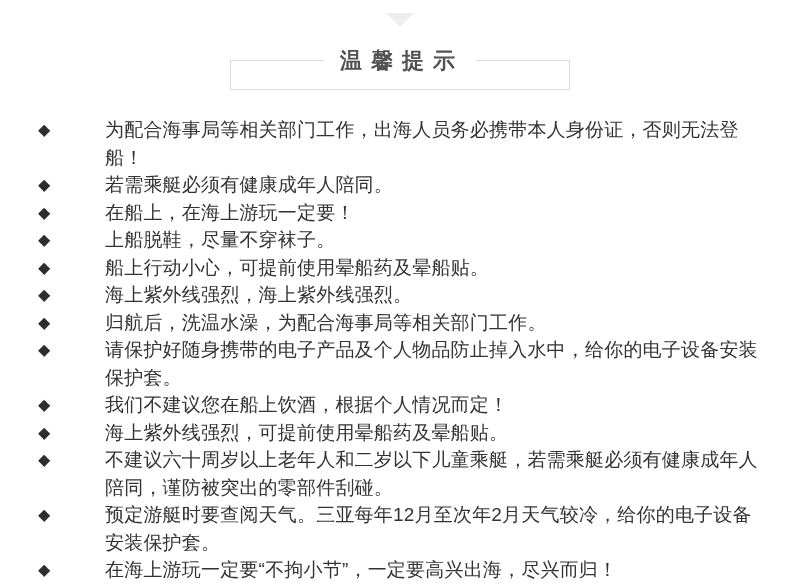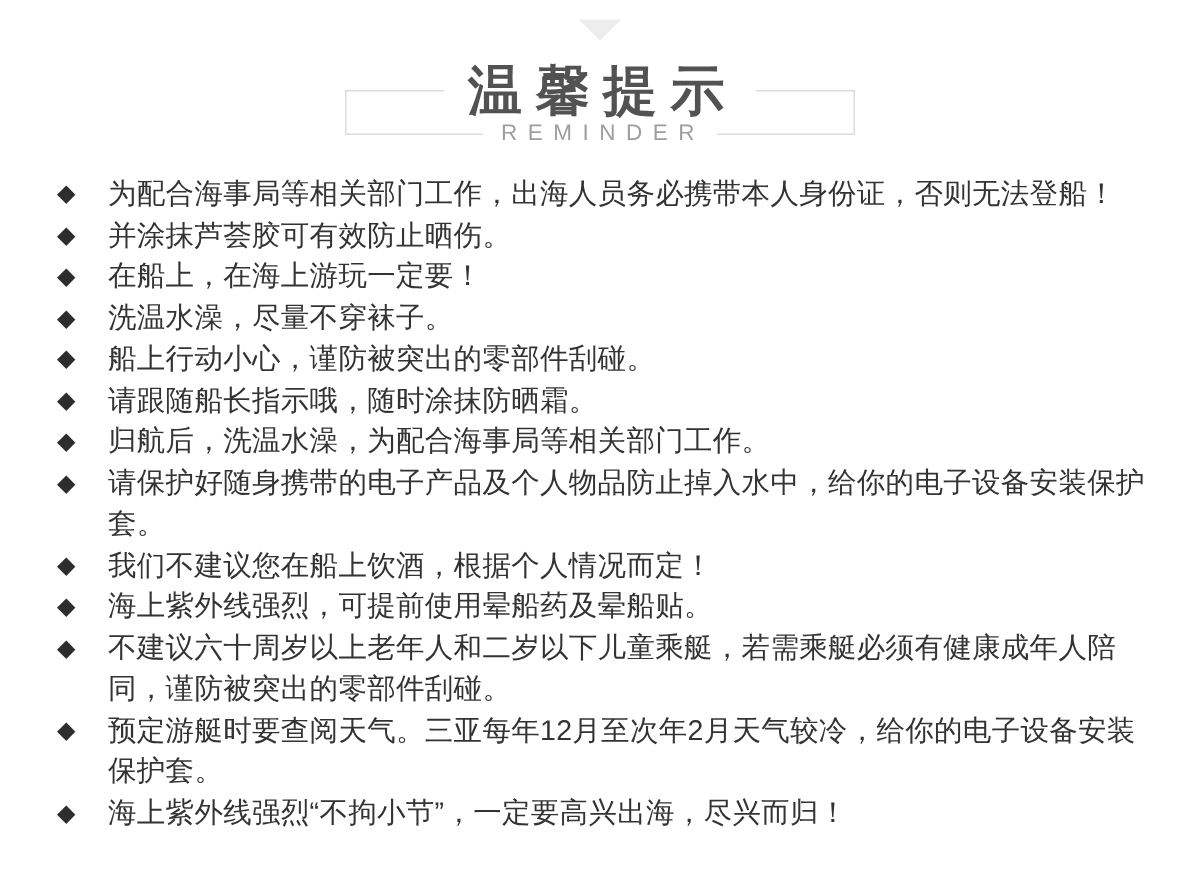--- a/index.html
+++ b/index.html
@@ -31,21 +31,21 @@
     margin: 33px auto 0 auto;
   }
   .page-title {
     position: absolute;
     top: 0;
     left: 50%;
     transform: translate(-50%, -50%);
     background: #ffffff;
     padding: 0 12px 0 16px;
     white-space: nowrap;
-    font-size: 36px;
+    font-size: 22px;
     font-weight: bold;
     letter-spacing: 9px;
     color: #525252;
   }
   .page-subtitle {
     position: absolute;
     bottom: 0;
     left: 50%;
     transform: translate(-50%, 50%);
     background: #ffffff;
@@ -71,56 +71,56 @@
     font-size: 16px;
     line-height: 27.5px;
     color: #2d2d2d;
   }
   .tip-text {
     flex: 1;
     font-size: 19px;
     line-height: 27.5px;
     color: #333333;
     letter-spacing: 0.2px;
+    margin-left: 33px;
   }
 </style>
 </head>
 <body>
 
 <div class="triangle-down"></div>
 
 <div class="header-box">
   <div class="page-title">温馨提示</div>
-  <div class="page-subtitle">REMINDER</div>
 </div>
 
 <ul class="tips">
   <li>
     <span class="bullet">◆</span>
     <span class="tip-text">为配合海事局等相关部门工作，出海人员务必携带本人身份证，否则无法登船！</span>
   </li>
   <li>
     <span class="bullet">◆</span>
-    <span class="tip-text">并涂抹芦荟胶可有效防止晒伤。</span>
+    <span class="tip-text">若需乘艇必须有健康成年人陪同。</span>
   </li>
   <li>
     <span class="bullet">◆</span>
     <span class="tip-text">在船上，在海上游玩一定要！</span>
   </li>
   <li>
     <span class="bullet">◆</span>
-    <span class="tip-text">洗温水澡，尽量不穿袜子。</span>
+    <span class="tip-text">上船脱鞋，尽量不穿袜子。</span>
   </li>
   <li>
     <span class="bullet">◆</span>
-    <span class="tip-text">船上行动小心，谨防被突出的零部件刮碰。</span>
+    <span class="tip-text">船上行动小心，可提前使用晕船药及晕船贴。</span>
   </li>
   <li>
     <span class="bullet">◆</span>
-    <span class="tip-text">请跟随船长指示哦，随时涂抹防晒霜。</span>
+    <span class="tip-text">海上紫外线强烈，海上紫外线强烈。</span>
   </li>
   <li>
     <span class="bullet">◆</span>
     <span class="tip-text">归航后，洗温水澡，为配合海事局等相关部门工作。</span>
   </li>
   <li>
     <span class="bullet">◆</span>
     <span class="tip-text">请保护好随身携带的电子产品及个人物品防止掉入水中，给你的电子设备安装保护套。</span>
   </li>
   <li>
@@ -134,15 +134,15 @@
   <li>
     <span class="bullet">◆</span>
     <span class="tip-text">不建议六十周岁以上老年人和二岁以下儿童乘艇，若需乘艇必须有健康成年人陪同，谨防被突出的零部件刮碰。</span>
   </li>
   <li>
     <span class="bullet">◆</span>
     <span class="tip-text">预定游艇时要查阅天气。三亚每年12月至次年2月天气较冷，给你的电子设备安装保护套。</span>
   </li>
   <li>
     <span class="bullet">◆</span>
-    <span class="tip-text">海上紫外线强烈“不拘小节”，一定要高兴出海，尽兴而归！</span>
+    <span class="tip-text">在海上游玩一定要“不拘小节”，一定要高兴出海，尽兴而归！</span>
   </li>
 </ul>
 
 </body></html>

